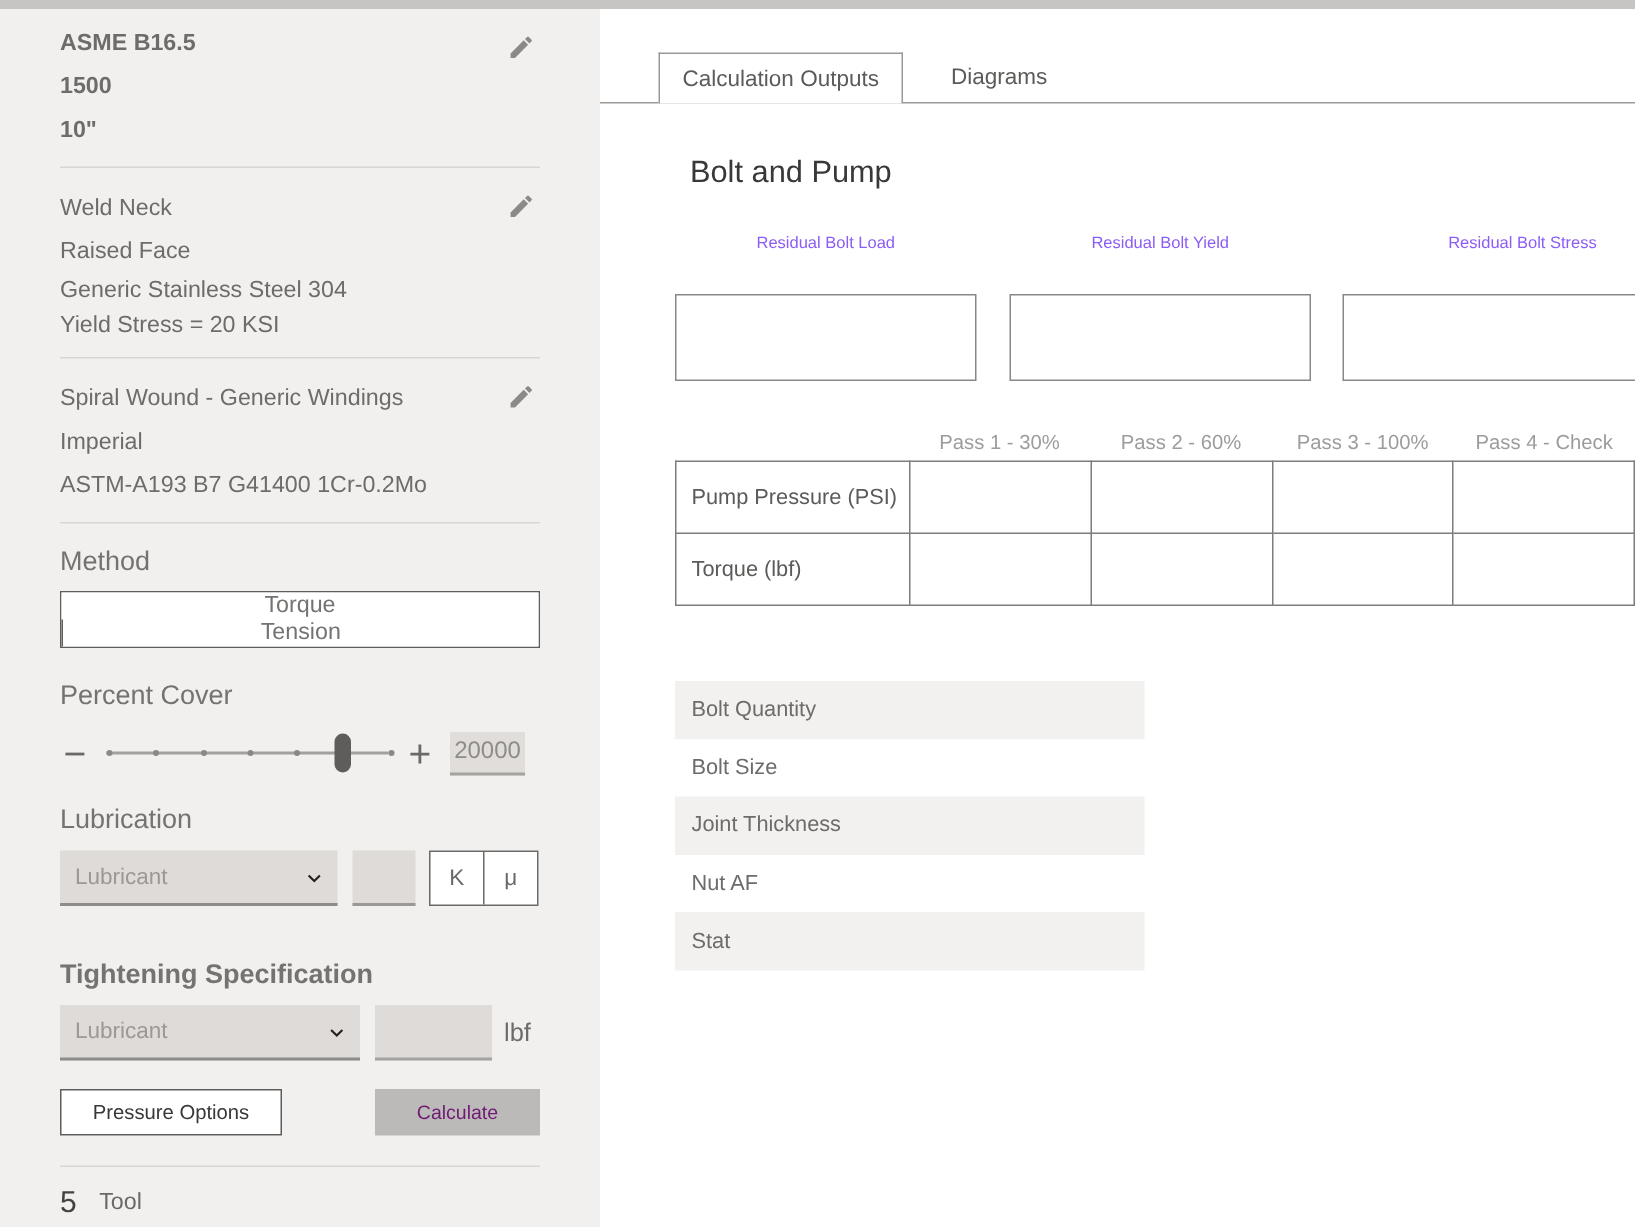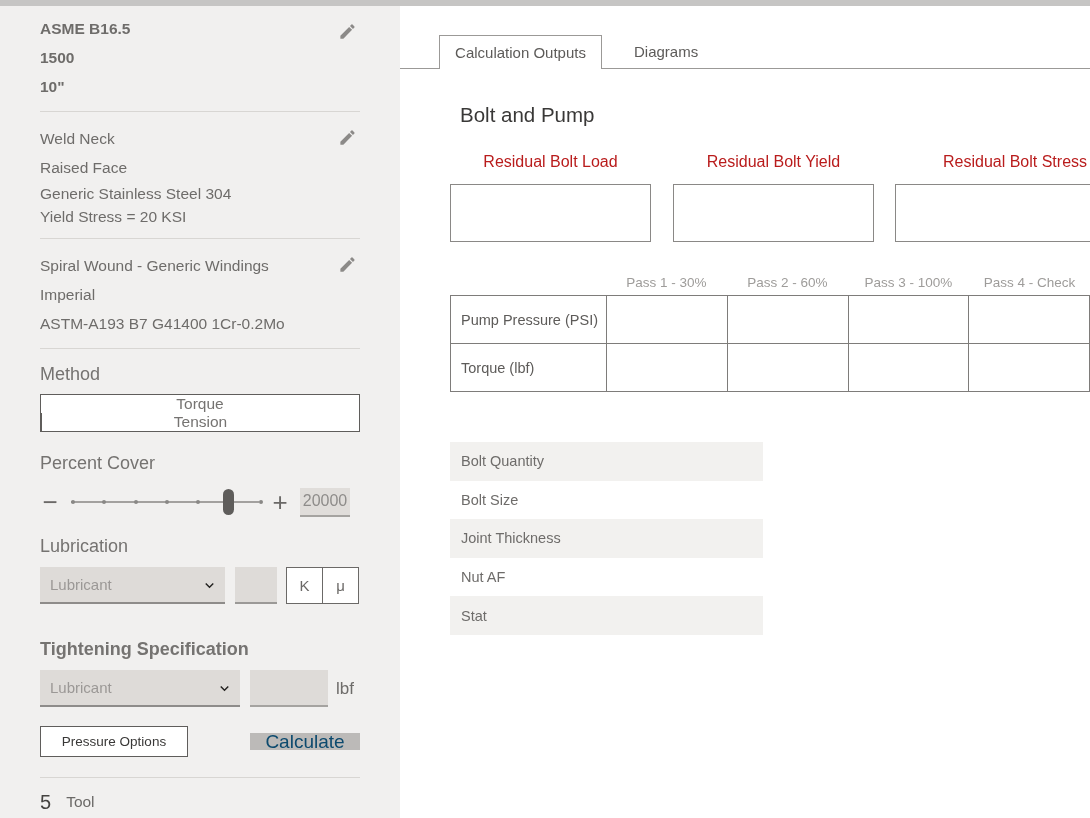--- a/index.html
+++ b/index.html
@@ -42,41 +42,41 @@
   .mini-input{width:42px;height:37px;background:#dedbd8;border-bottom:2px solid #9b9997;box-sizing:border-box;margin-left:10px;}
   .kmu{display:flex;width:73px;height:37px;border:1px solid #6b6967;background:#fff;box-sizing:border-box;margin-left:9px;}
   .kmu-cell{flex:1;display:flex;align-items:center;justify-content:center;font-size:15px;color:#6b6967;cursor:pointer;}
   .kmu-cell + .kmu-cell{border-left:1px solid #6b6967;}
   .num-input{width:78px;height:37px;background:#dedbd8;border-bottom:2px solid #a5a3a0;box-sizing:border-box;margin-left:10px;}
   .unit-label{font-size:17px;color:#6e6c6a;margin-left:8px;}
   
   .action-row{display:flex;align-items:center;justify-content:space-between;margin-top:19px;}
   .btn-advanced{width:148px;height:31px;background:#fff;border:1px solid #5f5d5b;box-sizing:border-box;
                 display:flex;align-items:center;justify-content:center;font-size:13.5px;color:#393837;cursor:pointer;}
-  .btn-calculate{width:110px;height:17px;background:#bcbab8;display:flex;align-items:center;justify-content:center;
-                 font-size:19px;color:#0c4a6e;cursor:pointer;}
+  .btn-calculate{width:110px;height:31px;background:#bcbab8;display:flex;align-items:center;justify-content:center;
+                 font-size:13px;color:#701a75;cursor:pointer;}
   .sep{border:none;border-top:1px solid #d8d6d3;margin:20px 0 0 0;}
   .tool-row{display:flex;align-items:center;height:48px;}
   .tool-count{font-size:20px;color:#454341;}
   .tool-label{font-size:15.5px;color:#6b6967;margin-left:15px;}
   
   .main{position:absolute;left:400px;top:6px;width:690px;height:812px;background:#fff;overflow:hidden;}
   .tabs{display:flex;align-items:flex-end;margin-top:29px;border-bottom:1px solid #9b9997;padding-left:39px;}
   .tab{height:32px;line-height:32px;font-size:15px;color:#5d5b59;cursor:pointer;}
   .tab.active{width:161px;text-align:center;border:1px solid #9b9997;border-bottom:none;background:#fff;
               margin-bottom:-1px;height:33px;line-height:33px;}
   .tab.inactive{padding:0 32px;}
   .page-heading{margin:33px 0 0 60px;font-size:20.5px;color:#393837;line-height:26px;}
   
   .residuals{display:flex;margin:24px 0 0 50px;width:740px;}
   .residual-col{display:flex;flex-direction:column;}
   .residual-col.c1{width:201px;margin-right:22px;}
   .residual-col.c2{width:201px;margin-right:21px;}
   .residual-col.c3{width:240px;}
-  .residual-label{text-align:center;font-size:16px;color:#b91c1c;margin-bottom:12px;line-height:20px;}
+  .residual-label{text-align:center;font-size:11px;color:#8b5cf6;margin-bottom:24px;line-height:20px;}
   .residual-box{height:58px;border:1px solid #8a8886;background:#fff;box-sizing:border-box;}
   
   .pass-header{display:flex;margin:27px 0 0 50px;height:26px;align-items:center;}
   .pass-header .spacer{width:157px;}
   .pass-header .hcell{width:122px;text-align:center;font-size:13.5px;color:#9e9c9a;}
   .pass-table{margin-left:50px;border-collapse:collapse;}
   .pass-table td{border:1px solid #7e7c7a;height:48px;box-sizing:border-box;}
   .pass-table td.rowlabel{width:157px;font-size:14.5px;color:#5d5b59;padding-left:10px;}
   .pass-table td.cell{width:122px;}
   

